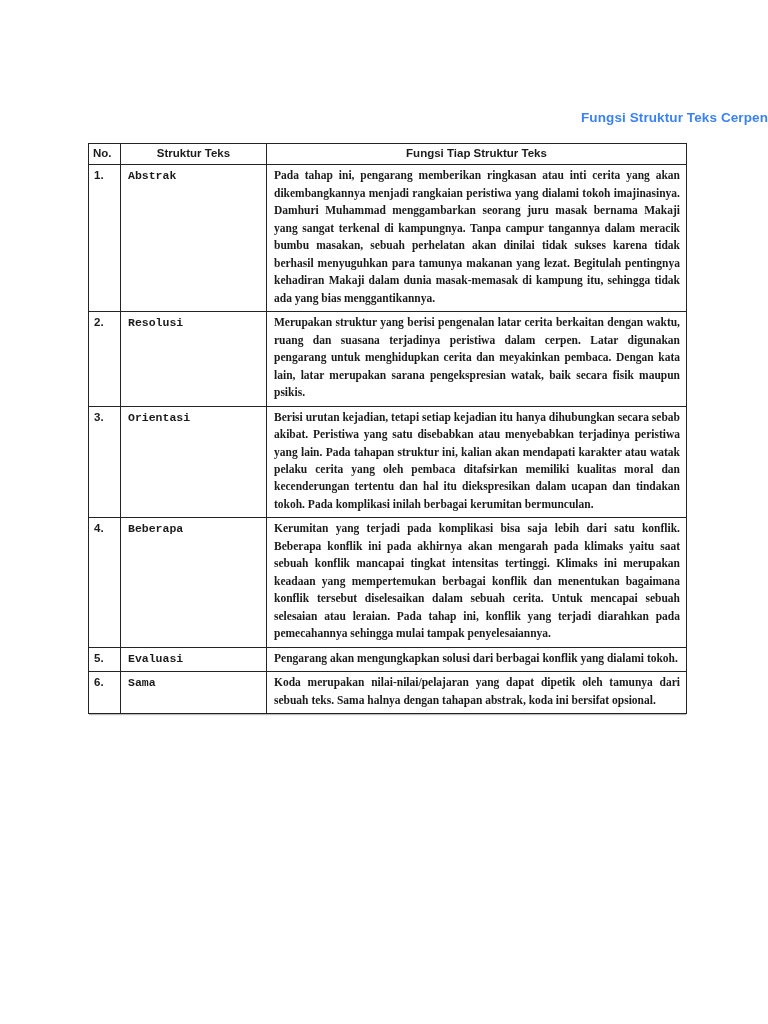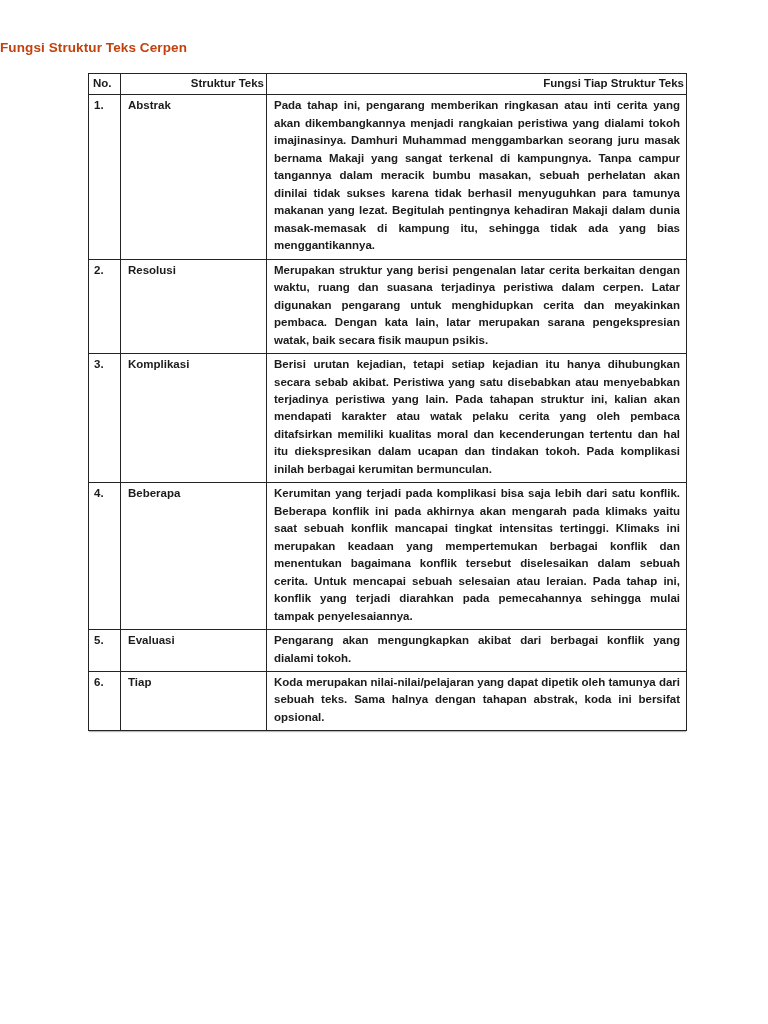--- a/index.html
+++ b/index.html
@@ -10,26 +10,26 @@
   .page {
     position: relative;
     width: 768px;
     height: 1024px;
     background: #ffffff;
     font-family: "Liberation Sans", sans-serif;
     color: #1b1b1b;
     overflow: hidden;
   }
   .doc-title {
-    padding-top: 40px;
-    text-align: left;
+    padding-top: 110px;
+    text-align: right;
     font-weight: 700;
     font-size: 13.5px;
     letter-spacing: 0.1px;
-    color: #c2410c;
+    color: #3b82f6;
   }
   table.doc-table {
     border-collapse: collapse;
     table-layout: fixed;
     width: 598px;
     margin: 18px 17px 0 88px;
     box-shadow: 0 2px 1px -1px rgba(130,130,130,0.55);
   }
   .doc-table col.c-no { width: 32px; }
   .doc-table col.c-struktur { width: 146px; }
@@ -37,35 +37,37 @@
   .doc-table th, .doc-table td {
     border: 1.5px solid #242424;
     font-weight: 700;
     font-size: 11.5px;
     line-height: 1.52;
     vertical-align: top;
     color: #1b1b1b;
   }
   .doc-table th {
     padding: 1px 2px 2px 2px;
-    text-align: right;
+    text-align: center;
   }
   .doc-table th.h-no {
     text-align: left;
     padding-left: 4px;
   }
   .doc-table td.cell-no {
     padding: 2px 2px 2px 5px;
   }
   .doc-table td.cell-struktur {
     padding: 2px 4px 2px 7px;
+    font-family: Liberation Mono, monospace;
   }
   .doc-table td.cell-fungsi {
     padding: 2px 6px 4px 7px;
     text-align: justify;
+    font-family: Liberation Serif, serif;
   }
 </style>
 </head>
 <body>
 
 <div class="page">
 
   <div class="doc-title">Fungsi Struktur Teks Cerpen</div>
 
   <table class="doc-table">
@@ -87,34 +89,34 @@
         <td class="cell-struktur">Abstrak</td>
         <td class="cell-fungsi">Pada tahap ini, pengarang memberikan ringkasan atau inti cerita yang akan dikembangkannya menjadi rangkaian peristiwa yang dialami tokoh imajinasinya. Damhuri Muhammad menggambarkan seorang juru masak bernama Makaji yang sangat terkenal di kampungnya. Tanpa campur tangannya dalam meracik bumbu masakan, sebuah perhelatan akan dinilai tidak sukses karena tidak berhasil menyuguhkan para tamunya makanan yang lezat. Begitulah pentingnya kehadiran Makaji dalam dunia masak-memasak di kampung itu, sehingga tidak ada yang bias menggantikannya.</td>
       </tr>
       <tr>
         <td class="cell-no">2.</td>
         <td class="cell-struktur">Resolusi</td>
         <td class="cell-fungsi">Merupakan struktur yang berisi pengenalan latar cerita berkaitan dengan waktu, ruang dan suasana terjadinya peristiwa dalam cerpen. Latar digunakan pengarang untuk menghidupkan cerita dan meyakinkan pembaca. Dengan kata lain, latar merupakan sarana pengekspresian watak, baik secara fisik maupun psikis.</td>
       </tr>
       <tr>
         <td class="cell-no">3.</td>
-        <td class="cell-struktur">Komplikasi</td>
+        <td class="cell-struktur">Orientasi</td>
         <td class="cell-fungsi">Berisi urutan kejadian, tetapi setiap kejadian itu hanya dihubungkan secara sebab akibat. Peristiwa yang satu disebabkan atau menyebabkan terjadinya peristiwa yang lain. Pada tahapan struktur ini, kalian akan mendapati karakter atau watak pelaku cerita yang oleh pembaca ditafsirkan memiliki kualitas moral dan kecenderungan tertentu dan hal itu diekspresikan dalam ucapan dan tindakan tokoh. Pada komplikasi inilah berbagai kerumitan bermunculan.</td>
       </tr>
       <tr>
         <td class="cell-no">4.</td>
         <td class="cell-struktur">Beberapa</td>
         <td class="cell-fungsi">Kerumitan yang terjadi pada komplikasi bisa saja lebih dari satu konflik. Beberapa konflik ini pada akhirnya akan mengarah pada klimaks yaitu saat sebuah konflik mancapai tingkat intensitas tertinggi. Klimaks ini merupakan keadaan yang mempertemukan berbagai konflik dan menentukan bagaimana konflik tersebut diselesaikan dalam sebuah cerita. Untuk mencapai sebuah selesaian atau leraian. Pada tahap ini, konflik yang terjadi diarahkan pada pemecahannya sehingga mulai tampak penyelesaiannya.</td>
       </tr>
       <tr>
         <td class="cell-no">5.</td>
         <td class="cell-struktur">Evaluasi</td>
-        <td class="cell-fungsi">Pengarang akan mengungkapkan akibat dari berbagai konflik yang dialami tokoh.</td>
+        <td class="cell-fungsi">Pengarang akan mengungkapkan solusi dari berbagai konflik yang dialami tokoh.</td>
       </tr>
       <tr>
         <td class="cell-no">6.</td>
-        <td class="cell-struktur">Tiap</td>
+        <td class="cell-struktur">Sama</td>
         <td class="cell-fungsi">Koda merupakan nilai-nilai/pelajaran yang dapat dipetik oleh tamunya dari sebuah teks. Sama halnya dengan tahapan abstrak, koda ini bersifat opsional.</td>
       </tr>
     </tbody>
   </table>
 
 </div>
 
 </body></html>

